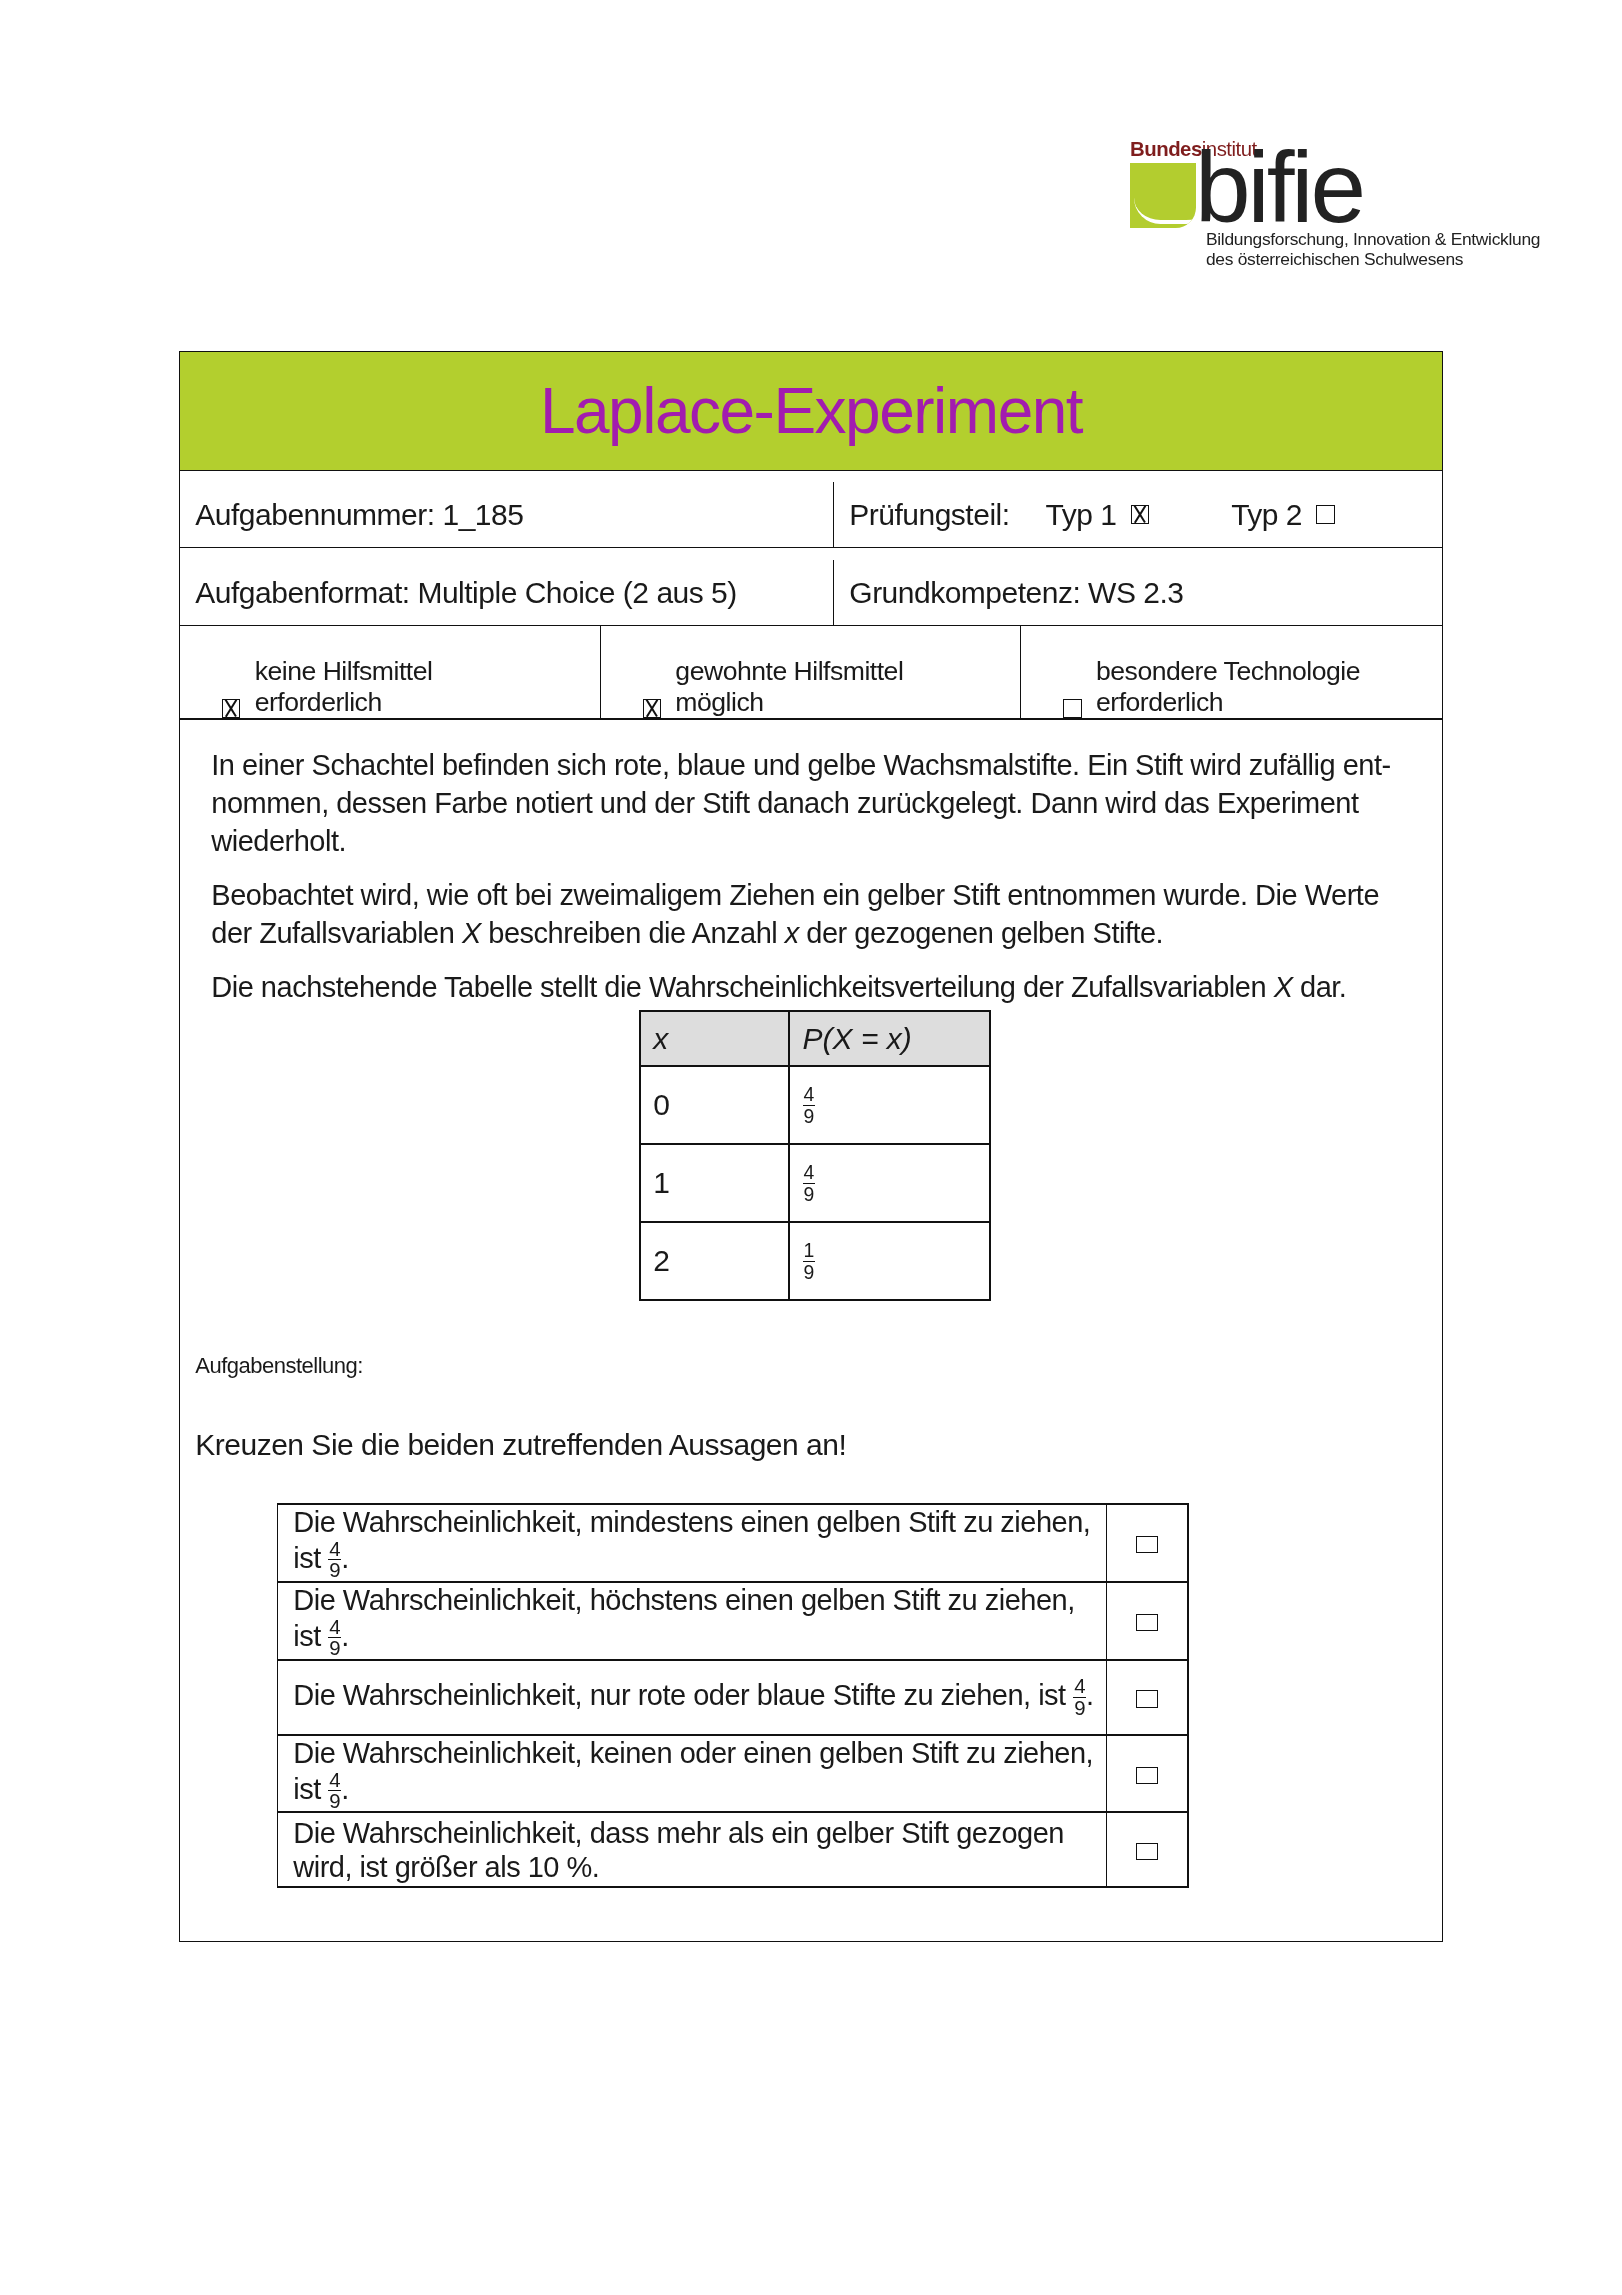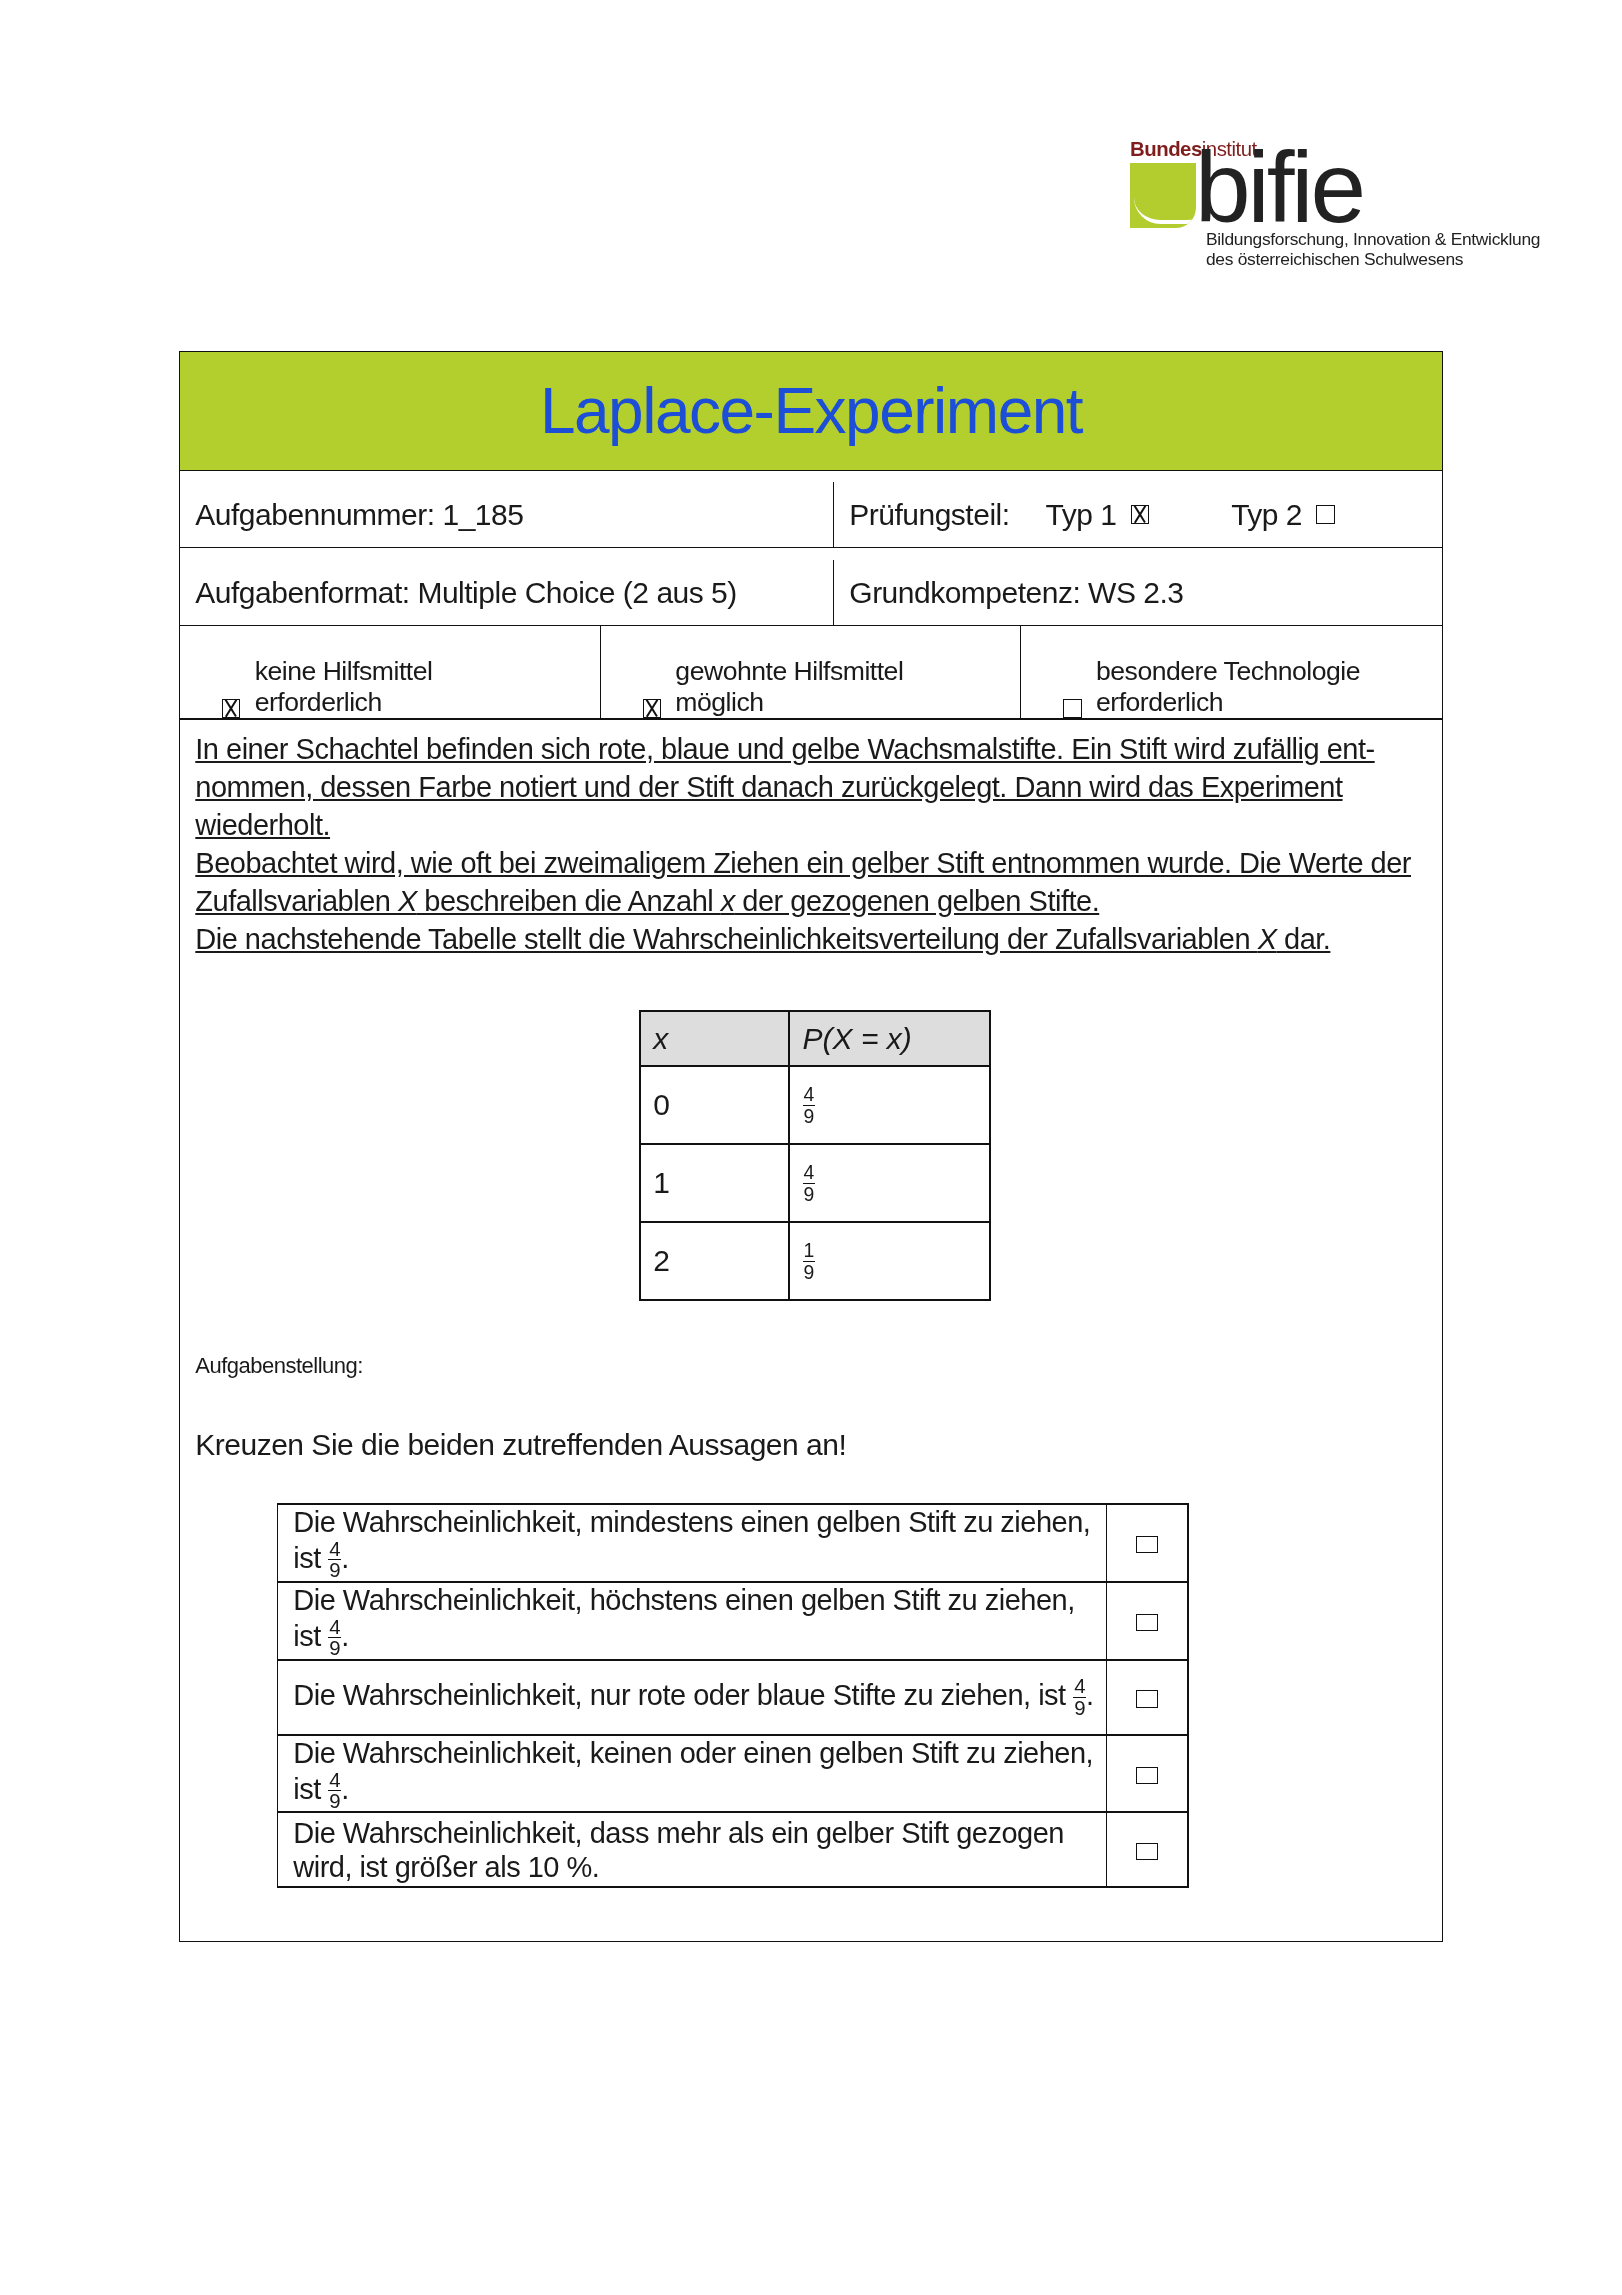--- a/index.html
+++ b/index.html
@@ -12,21 +12,21 @@
   .logo .bundes b { font-weight: bold; }
   .logo .green { position: absolute; left: 0; top: 24.5px; width: 66px; height: 65px; background: #b3cd2f; border-bottom-right-radius: 20.4px; overflow: hidden; }
   .logo .green .swoosh { position: absolute; left: 4.1px; top: 26.6px; width: 87px; height: 31px; border-bottom: 4.1px solid #ffffff; border-radius: 0 0 61px 46px; }
   .logo .word { position: absolute; left: 65px; top: 3.1px; font-size: 100px; line-height: 92px; letter-spacing: -3.1px; color: #222; font-weight: normal; }
   .logo .word .b { font-weight: normal; }
   .logo .sub1 { position: absolute; left: 76px; top: 91px; font-size: 17.4px; color: #222; letter-spacing: -0.3px; white-space: nowrap; }
   .logo .sub2 { position: absolute; left: 76px; top: 111px; font-size: 17.4px; color: #222; letter-spacing: -0.3px; white-space: nowrap; }
 
   .frame { position: absolute; left: 179px; top: 351px; width: 1264px; height: 1591px; border: 1.5px solid #111; box-sizing: border-box; }
   .title-band { position: absolute; left: 0; top: 0; right: 0; height: 118px; background: #b3cf2e; border-bottom: 1.5px solid #111; display: flex; align-items: center; justify-content: center; }
-  .title-band h1 { margin: 12px; font-weight: normal; font-size: 64px; letter-spacing: -1.5px; color: #1d4ed8; }
+  .title-band h1 { margin: 12px; font-weight: normal; font-size: 64px; letter-spacing: -1.5px; color: #a21caf; }
 
   .meta-row { position: absolute; left: 0; right: 0; display: flex; border-bottom: 1.5px solid #111; box-sizing: border-box; }
   .meta-row .cell { display: flex; align-items: center; padding-left: 15.3px; font-size: 30px; box-sizing: border-box; letter-spacing: -0.5px; margin-top: 12px; }
   .meta-row .cell.left { width: 654px; border-right: 1px solid #111; }
   .meta-row .cell.right { flex: 1; }
   .row1 { top: 118px; height: 78px; }
   .row2 { top: 196px; height: 78px; }
   .row3 { top: 274px; height: 94px; border-bottom: 2px solid #111; }
   .row3 .aid { width: 33.333%; display: flex; align-items: flex-end; padding-left: 42px; font-size: 26.6px; line-height: 31px; border-right: 1px solid #111; box-sizing: border-box; letter-spacing: -0.5px; }
   .row3 .aid:last-child { border-right: none; }
@@ -34,21 +34,21 @@
   .chk.on::before, .chk.on::after { content: ""; position: absolute; left: 50%; top: 50%; width: 20.4px; height: 1.5px; background: #111; }
   .chk.on::before { transform: translate(-50%,-50%) rotate(58deg); }
   .chk.on::after { transform: translate(-50%,-50%) rotate(-58deg); }
   .chk.on { overflow: hidden; }
   .row3 .aid .chk { margin-right: 14.3px; }
   .typ { margin-left: 36px; display: inline-flex; align-items: center; }
   .typ .chk { margin-left: 14.3px; }
   .typ2 { margin-left: 82px; }
 
   .body-text { position: absolute; left: 15.3px; top: 378px; width: 1222px; font-size: 29px; line-height: 38px; letter-spacing: -0.5px; }
-  .body-text p { margin: 0; text-decoration: underline; }
+  .body-text p { margin: 16px; }
   .body-text i { font-style: italic; }
 
   .dist { position: absolute; left: 459px; top: 658px; border-collapse: collapse; }
   .dist td, .dist th { border: 2px solid #111; font-weight: normal; text-align: left; vertical-align: middle; padding: 0 0 0 12.3px; font-size: 30px; }
   .dist th { background: #dddddd; height: 53px; font-style: italic; }
   .dist td { height: 76px; }
   .dist .c1 { width: 135px; }
   .dist .c2 { width: 186px; }
   .frac { display: inline-flex; flex-direction: column; align-items: center; font-size: 20.4px; line-height: 22.5px; vertical-align: middle; }
   .frac .num { padding: 0 1px; border-bottom: 1.5px solid #111; }

